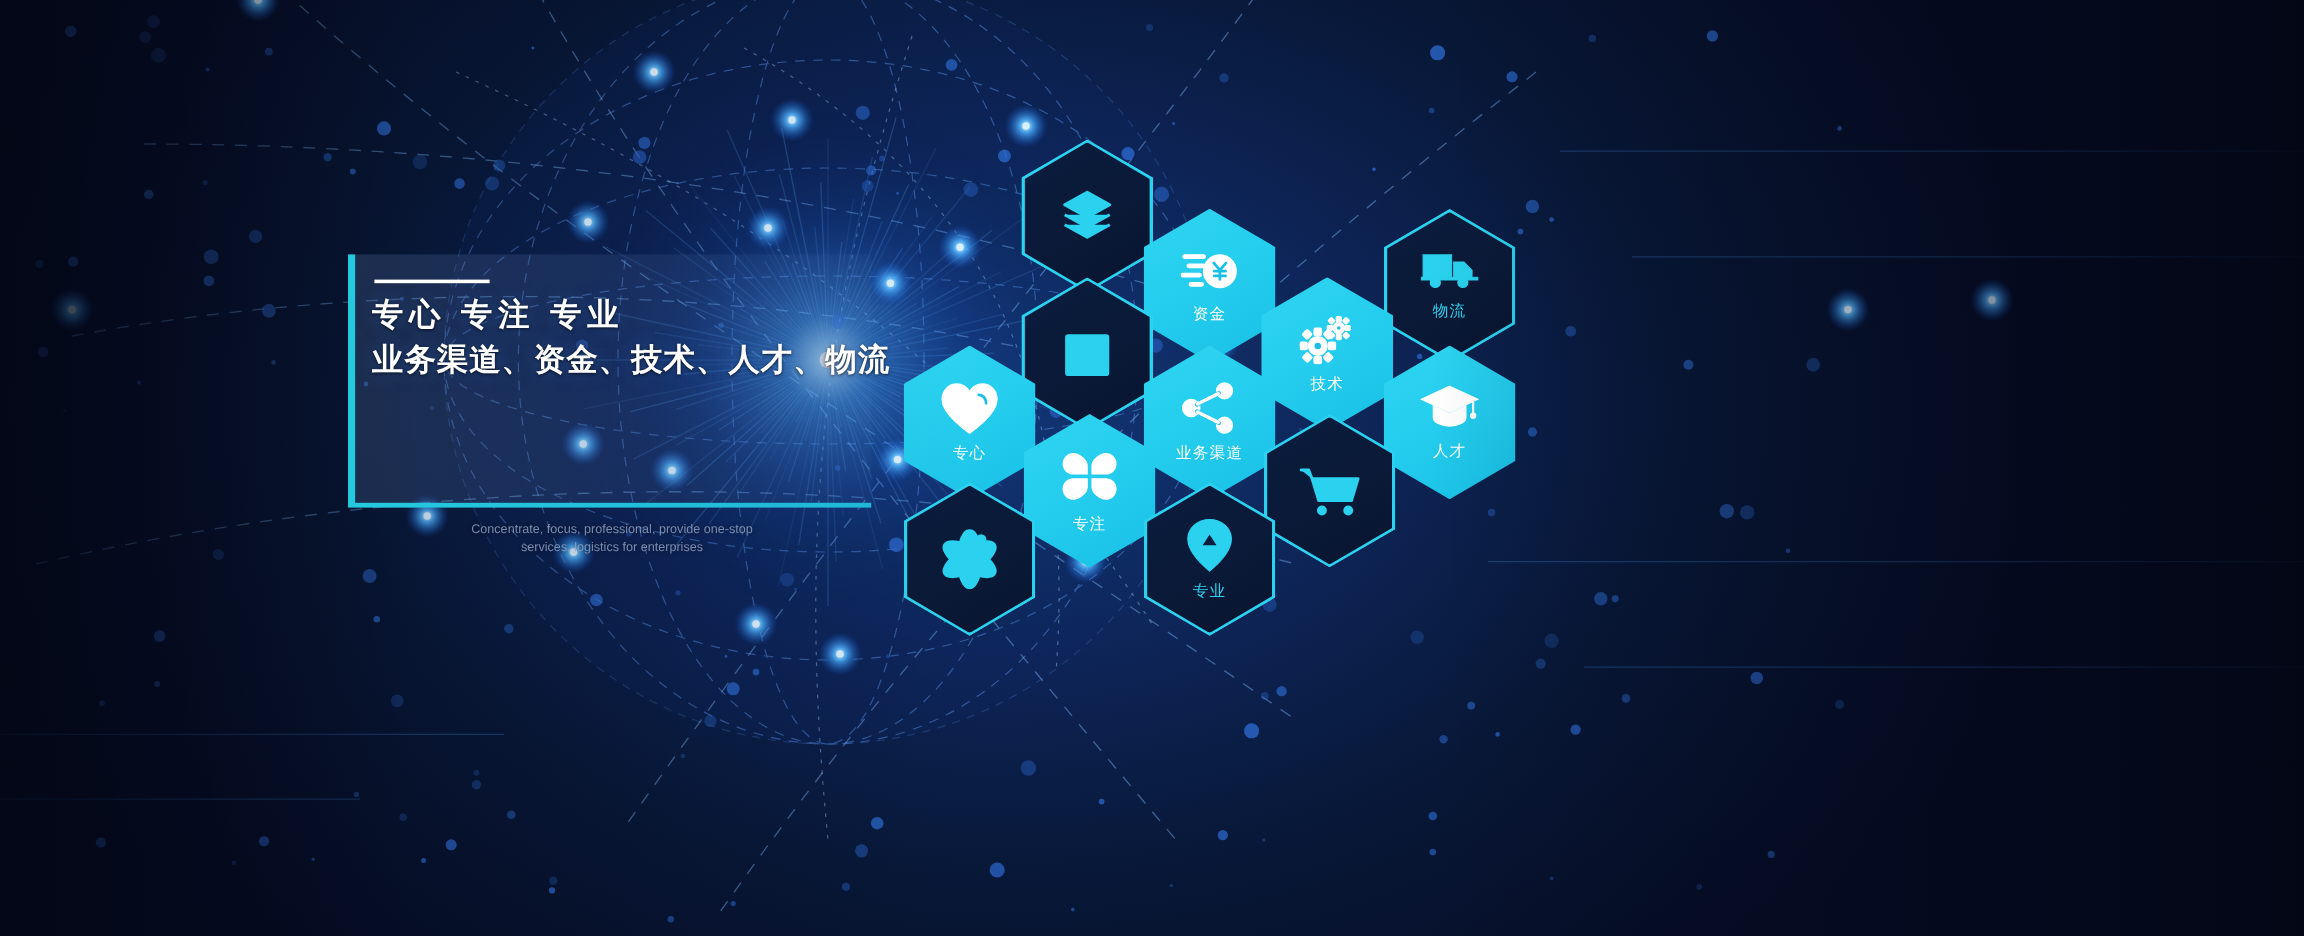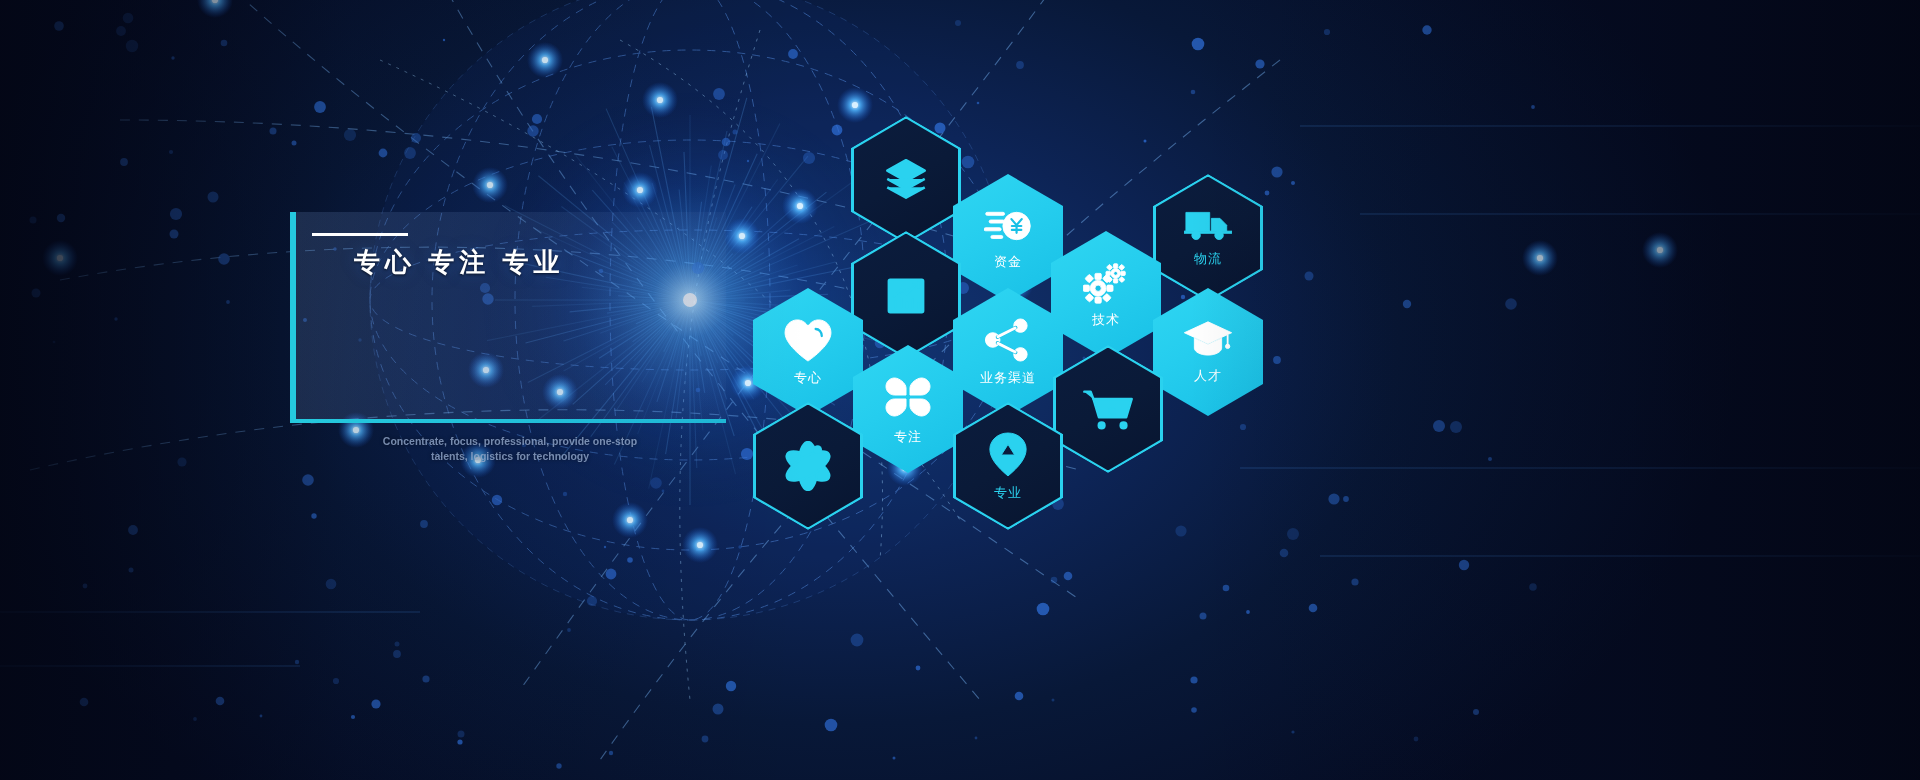--- a/index.html
+++ b/index.html
@@ -22,25 +22,25 @@
   #textPanel{ position:absolute; left:290px; top:212px; width:436px; height:208px; z-index:7;
      background:linear-gradient(100deg, rgba(118,150,205,.20), rgba(120,155,210,.11) 55%, rgba(110,145,200,.05));
      border-left:6px solid #25c9de; }
   #panelUnderline{ position:absolute; left:290px; top:419px; width:436px; height:4px;
      background:linear-gradient(to right,#25c9de,#1fb7d6); z-index:7;}
   #rule{ position:absolute; left:312px; top:233px; width:96px; height:3px; background:#fff; z-index:8;}
 
   #headline{ position:absolute; left:310px; top:244px; width:430px; z-index:8;
      color:#fff; font-size:26px; font-weight:bold; line-height:37px; letter-spacing:1px;
      text-shadow:0 1px 3px rgba(0,0,0,.7), 0 0 14px rgba(40,90,170,.55); white-space:nowrap;}
-  #headline .l1{ letter-spacing:5px;margin-left:44px; }
+  #headline .l1{ letter-spacing:5px; }
 
   #subtitle{ position:absolute; left:300px; top:434px; width:420px; z-index:8;
      color:#8fa3c4; font-size:10.5px; line-height:14.5px; text-align:center;
-     opacity:.82; text-shadow:0 0 4px rgba(0,0,0,.6);font-weight:bold; }
+     opacity:.82; text-shadow:0 0 4px rgba(0,0,0,.6); }
 
   
   #hexWrap{position:absolute; left:0; top:0; width:1920px; height:780px; z-index:5;}
   .hex{ position:absolute; width:var(--w); height:var(--h);
         clip-path:polygon(50% 0%,100% 25%,100% 75%,50% 100%,0% 75%,0% 25%);
         display:flex; flex-direction:column; align-items:center; justify-content:center; }
   .hex.fill{ background:linear-gradient(150deg,#2fd6f2 0%,#25cdee 45%,#18c0e6 100%); }
   .hex.fill .lab{ color:#fff; }
   .hex.fill .ic  svg{ fill:#fff; stroke:#fff; }
   .hex.outline{ background:transparent; }
@@ -449,25 +449,26 @@
       <line x1="0" y1="666" x2="300" y2="666"></line>
     </g>
   </svg>
 
   <div id="textPanel"></div>
   <div id="panelUnderline"></div>
   <div id="rule"></div>
 
   <div id="headline">
     <div class="l1">专心 专注 专业</div>
+    <div>业务渠道、资金、技术、人才、物流</div>
   </div>
 
   <div id="subtitle">
     <div>Concentrate, focus, professional, provide one-stop</div>
-    <div>talents, logistics for technology</div>
+    <div>services, logistics for enterprises</div>
   </div>
 
   <div id="hexWrap">
       <div class="hex outline" style="--w: 110px; --h: 128px; left: 851px; top: 116px;">
         <span class="ring"></span>
         <span class="inner"></span>
         <span class="content">
           <span class="ic"><svg width="50" height="50" viewBox="0 0 48 48" fill="none" stroke-width="2.4" stroke-linejoin="round">
               <path d="M24 5 42 15 24 25 6 15Z"></path>
               <path d="M6 23 24 33 42 23"></path>

